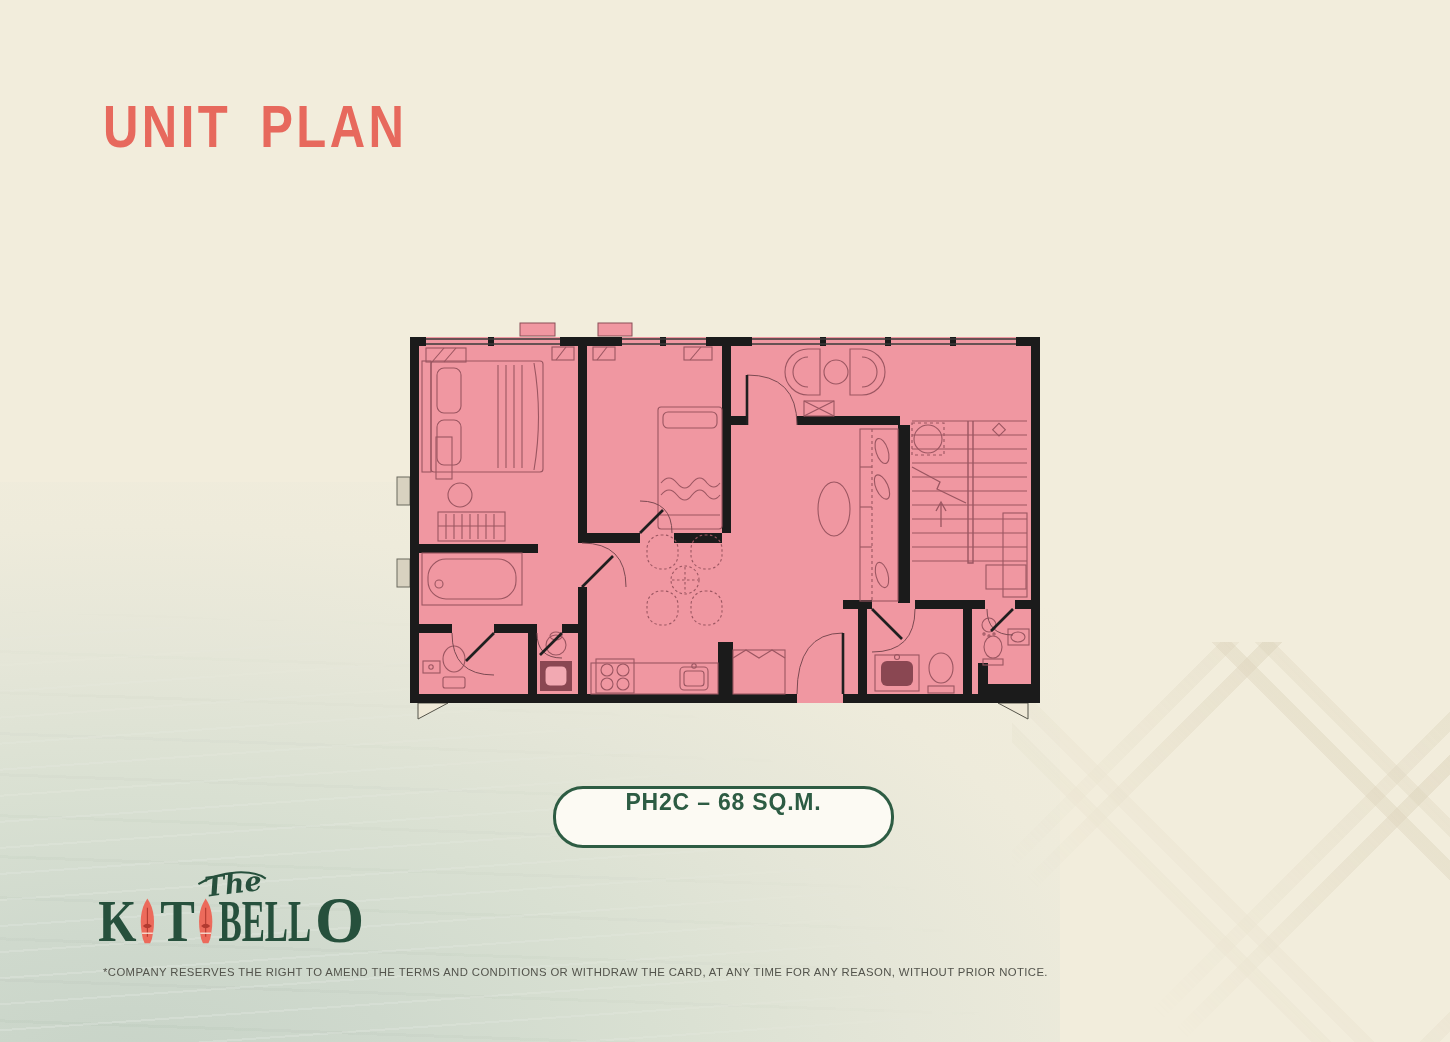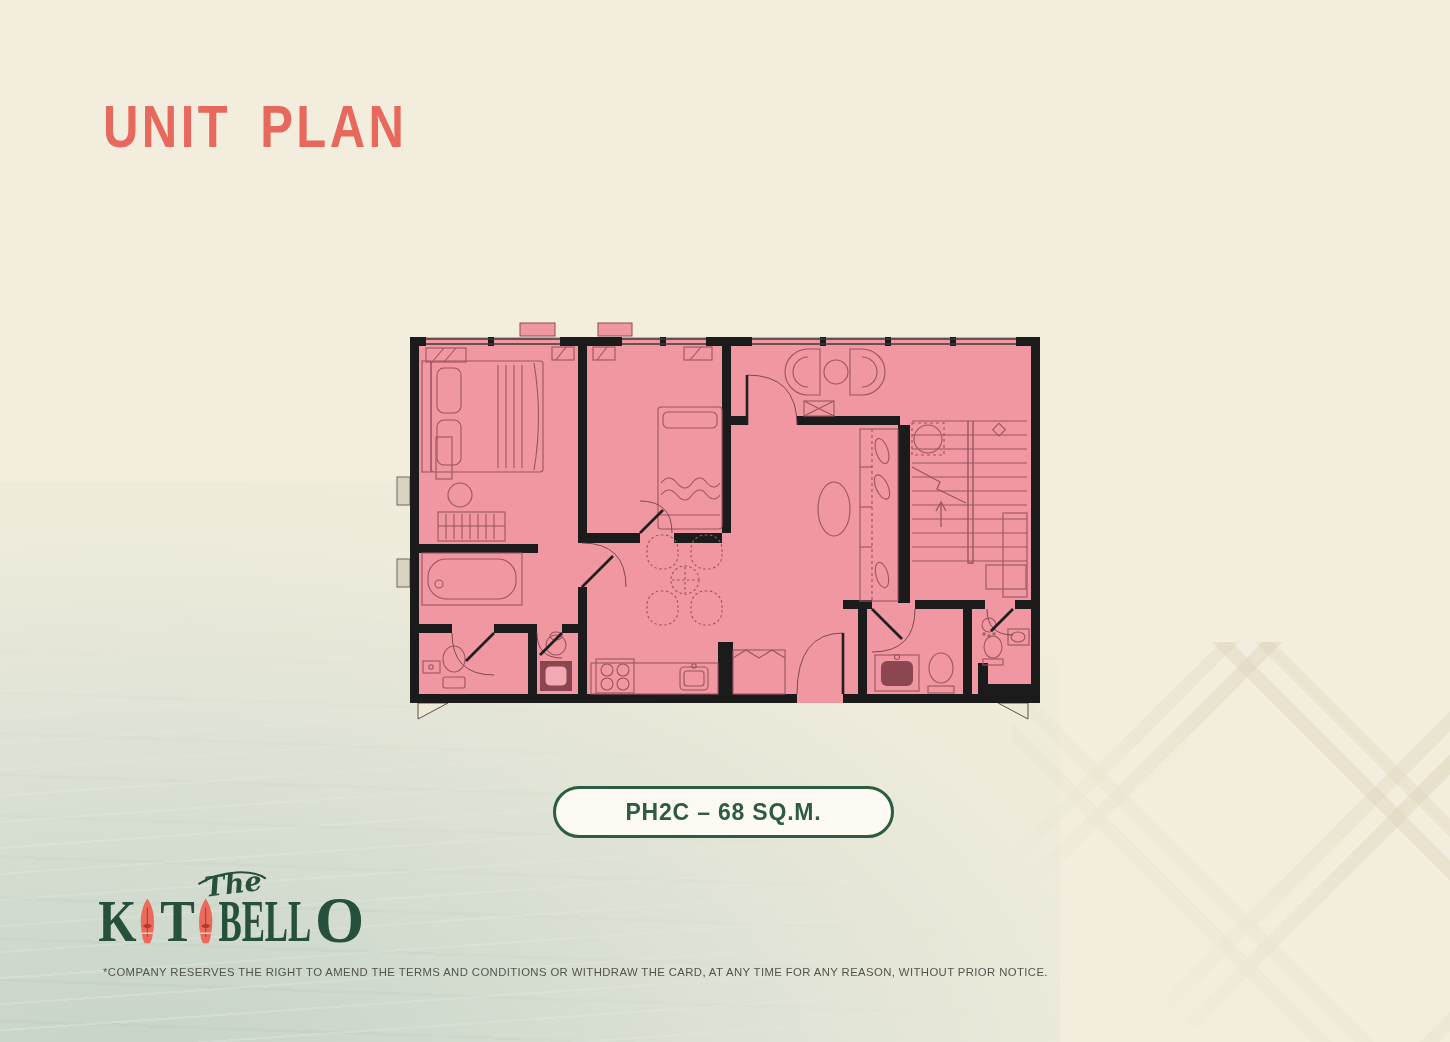--- a/index.html
+++ b/index.html
@@ -28,23 +28,23 @@
 
   
   .page-title{position:absolute;left:103px;top:92px;margin:0;
     color:#E7695D;font-size:57px;font-weight:bold;letter-spacing:4px;word-spacing:14px;
     transform:scaleX(.86) scaleY(1.04);transform-origin:left top;white-space:nowrap;}
 
   
   .plan{position:absolute;left:394px;top:319px;width:662px;height:402px;}
 
   
-  .unit-badge{position:absolute;left:553px;top:786px;width:341px;height:52px;
+  .unit-badge{position:absolute;left:553px;top:786px;width:341px;height:62px;
     border:3px solid #2D5C43;border-radius:30px;background:#FCFAF3;
-    display:flex;align-items:center;justify-content:center;box-sizing:border-box;}
+    display:flex;align-items:flex-start;justify-content:center;box-sizing:border-box;}
   .unit-badge span{color:#2D5C43;font-size:23px;font-weight:bold;letter-spacing:.8px;}
 
   
   .brand{position:absolute;left:95px;top:864px;width:276px;height:102px;}
 
   
   .disclaimer{position:absolute;left:103px;top:966px;width:860px;
     color:#53544C;font-size:11.5px;letter-spacing:.4px;white-space:nowrap;
     transform:scaleX(.985);transform-origin:left top;}
 </style>

